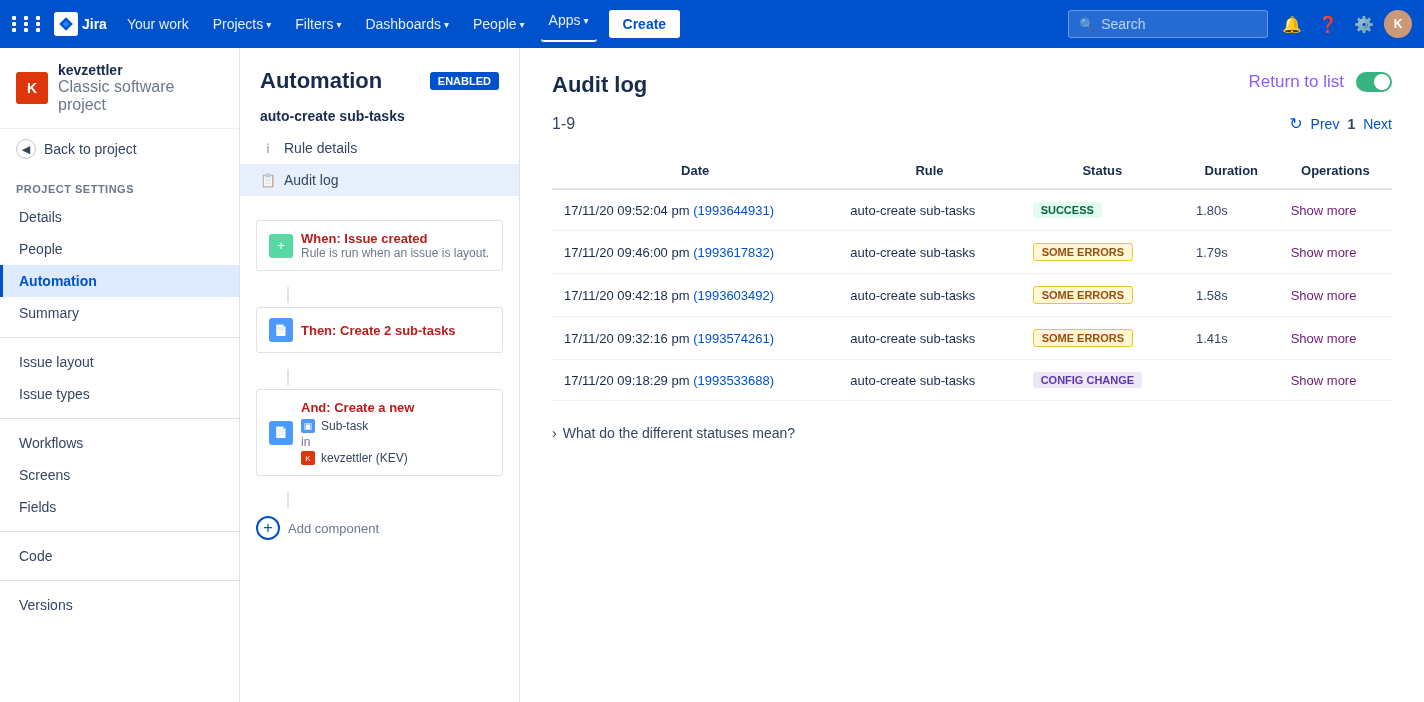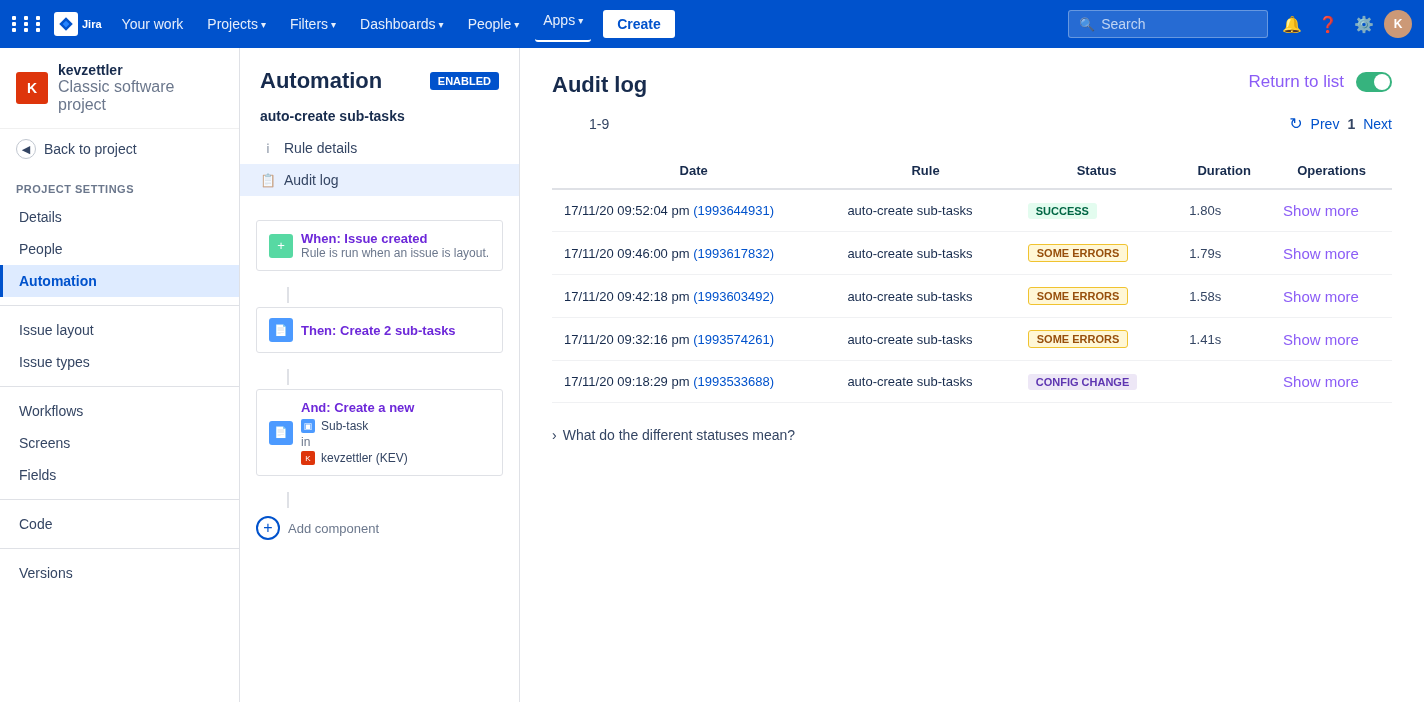--- a/index.html
+++ b/index.html
@@ -5,21 +5,21 @@
     * { box-sizing: border-box; margin: 0; padding: 0; }
     body { font-family: -apple-system, BlinkMacSystemFont, 'Segoe UI', sans-serif; font-size: 14px; color: #172b4d; background: #f4f5f7; }
 
     
     .topnav {
       display: flex; align-items: center; height: 48px;
       background: #0052cc; padding: 0 12px; gap: 8px; position: relative; z-index: 10;
     }
     .topnav-grid { display: grid; grid-template-columns: repeat(3,10px); gap: 2px; cursor: pointer; }
     .topnav-grid-dot { width: 4px; height: 4px; background: #fff; border-radius: 1px; }
-    .topnav-logo { display: flex; align-items: center; gap: 4px; color: #fff; font-weight: 700; font-size: 11px; text-decoration: none; margin-right: 4px; }
+    .topnav-logo { display: flex; align-items: center; gap: 4px; color: #fff; font-weight: 700; font-size: 14px; text-decoration: none; margin-right: 4px; }
     .topnav-logo-icon { width: 24px; height: 24px; background: #fff; border-radius: 3px; display: flex; align-items: center; justify-content: center; }
     .topnav-logo-icon svg { width: 18px; height: 18px; }
     .topnav-navitem {
       color: rgba(255,255,255,0.9); padding: 6px 8px; border-radius: 3px; cursor: pointer; font-size: 14px; display: flex; align-items: center; gap: 3px;
     }
     .topnav-navitem .caret { font-size: 10px; }
     .topnav-create {
       background: #fff; color: #0052cc; font-weight: 600; padding: 6px 14px; border-radius: 3px; cursor: pointer; border: none; font-size: 14px; margin-left: 4px;
     }
     .topnav-spacer { flex: 1; }
@@ -63,51 +63,51 @@
     .rule-nav-item.active { background: #e8f0fe; }
     .rule-nav-icon { width: 16px; height: 16px; opacity: 0.6; display: flex; align-items: center; justify-content: center; font-size: 13px; }
 
     
     .rule-steps { padding: 16px; }
     .step-block { margin-bottom: 12px; }
     .step-header { display: flex; align-items: center; gap: 8px; padding: 10px 12px; border: 1px solid #dfe1e6; border-radius: 3px; background: #fff; cursor: pointer; }
     .step-icon { width: 24px; height: 24px; border-radius: 3px; display: flex; align-items: center; justify-content: center; font-size: 13px; color: #fff; }
     .step-icon.trigger { background: #57d9a3; }
     .step-icon.action { background: #4c9aff; }
-    .step-content .step-title { font-size: 13px; font-weight: 600; color: #6d28d9; }
+    .step-content .step-title { font-size: 13px; font-weight: 600; color: #b91c1c; }
     .step-content .step-detail { font-size: 12px; color: #6b778c; }
     .step-connector { display: flex; align-items: center; justify-content: flex-start; padding: 4px 20px; }
     .step-connector-line { width: 2px; height: 16px; background: #dfe1e6; margin-left: 11px; }
 
     .step-add-circle { width: 24px; height: 24px; border-radius: 50%; border: 2px solid #0052cc; display: flex; align-items: center; justify-content: center; color: #0052cc; font-size: 16px; cursor: pointer; }
     .step-add-label { font-size: 13px; color: #6b778c; }
     .subtask-row { display: flex; align-items: center; gap: 6px; font-size: 12px; color: #344563; }
     .subtask-icon { width: 14px; height: 14px; border-radius: 2px; background: #4c9aff; display: flex; align-items: center; justify-content: center; font-size: 9px; color: #fff; }
     .project-icon-small { width: 14px; height: 14px; border-radius: 2px; background: #de350b; display: flex; align-items: center; justify-content: center; font-size: 8px; color: #fff; }
 
     
     .right-panel { flex: 1; padding: 24px 32px; overflow-y: auto; background: #fff; }
     .audit-title { font-size: 22px; font-weight: 600; margin-bottom: 8px; color: #172b4d; }
     .audit-pagination { display: flex; align-items: center; justify-content: space-between; margin-bottom: 20px; }
-    .audit-count { font-size: 14px; color: #344563; margin-left: 37px; }
+    .audit-count { font-size: 16px; color: #344563; }
     .pagination-controls { display: flex; align-items: center; gap: 8px; font-size: 14px; color: #344563; }
     .pagination-controls .refresh-icon { cursor: pointer; color: #0052cc; font-size: 16px; }
     .pagination-controls .nav-link { color: #0052cc; cursor: pointer; }
     .page-num { font-weight: 600; }
 
     
     .audit-table { width: 100%; border-collapse: collapse; }
     .audit-table th { text-align: center; padding: 10px 12px; font-size: 13px; font-weight: 700; color: #172b4d; border-bottom: 2px solid #dfe1e6; }
     .audit-table td { padding: 12px 12px; font-size: 13px; border-bottom: 1px solid #f0f1f3; vertical-align: middle; }
     .date-id { color: #0052cc; cursor: pointer; }
     .badge { display: inline-block; padding: 2px 8px; border-radius: 3px; font-size: 11px; font-weight: 700; }
     .badge-success { background: #e3fcef; color: #006644; }
     .badge-some-errors { background: #fff7d6; color: #974f0c; border: 1px solid #f0c330; }
     .badge-config-change { background: #ede7f6; color: #5e35b1; }
-    .show-more-link { color: #8b5cf6; cursor: pointer; font-size: 15px; }
+    .show-more-link { color: #701a75; cursor: pointer; font-size: 13px; }
     .duration-cell { color: #344563; }
 
     .statuses-help { margin-top: 24px; }
     .statuses-help-toggle { display: flex; align-items: center; gap: 6px; cursor: pointer; color: #344563; font-size: 14px; }
 
     
     .topnav-navitem.apps-active { border-bottom: 2px solid #fff; padding-bottom: 12px; }
 
     
     .right-panel-inner { position: relative; }
@@ -186,20 +186,21 @@
     <div class="sidebar-back">
       <div class="sidebar-back-icon">◀</div>
       <span>Back to project</span>
     </div>
     <div class="sidebar-section-label">Project settings</div>
     <div id="sidebar-items-container">
 
     <div class="sidebar-item">Details</div>
         <div class="sidebar-item">People</div>
         <div class="sidebar-item active">Automation</div>
+        <div class="sidebar-item">Summary</div>
         <div class="sidebar-divider"></div>
         <div class="sidebar-item">Issue layout</div>
         <div class="sidebar-item">Issue types</div>
         <div class="sidebar-divider"></div>
         <div class="sidebar-item">Workflows</div>
         <div class="sidebar-item">Screens</div>
         <div class="sidebar-item">Fields</div>
         <div class="sidebar-divider"></div>
         <div class="sidebar-item">Code</div>
         <div class="sidebar-divider"></div>

